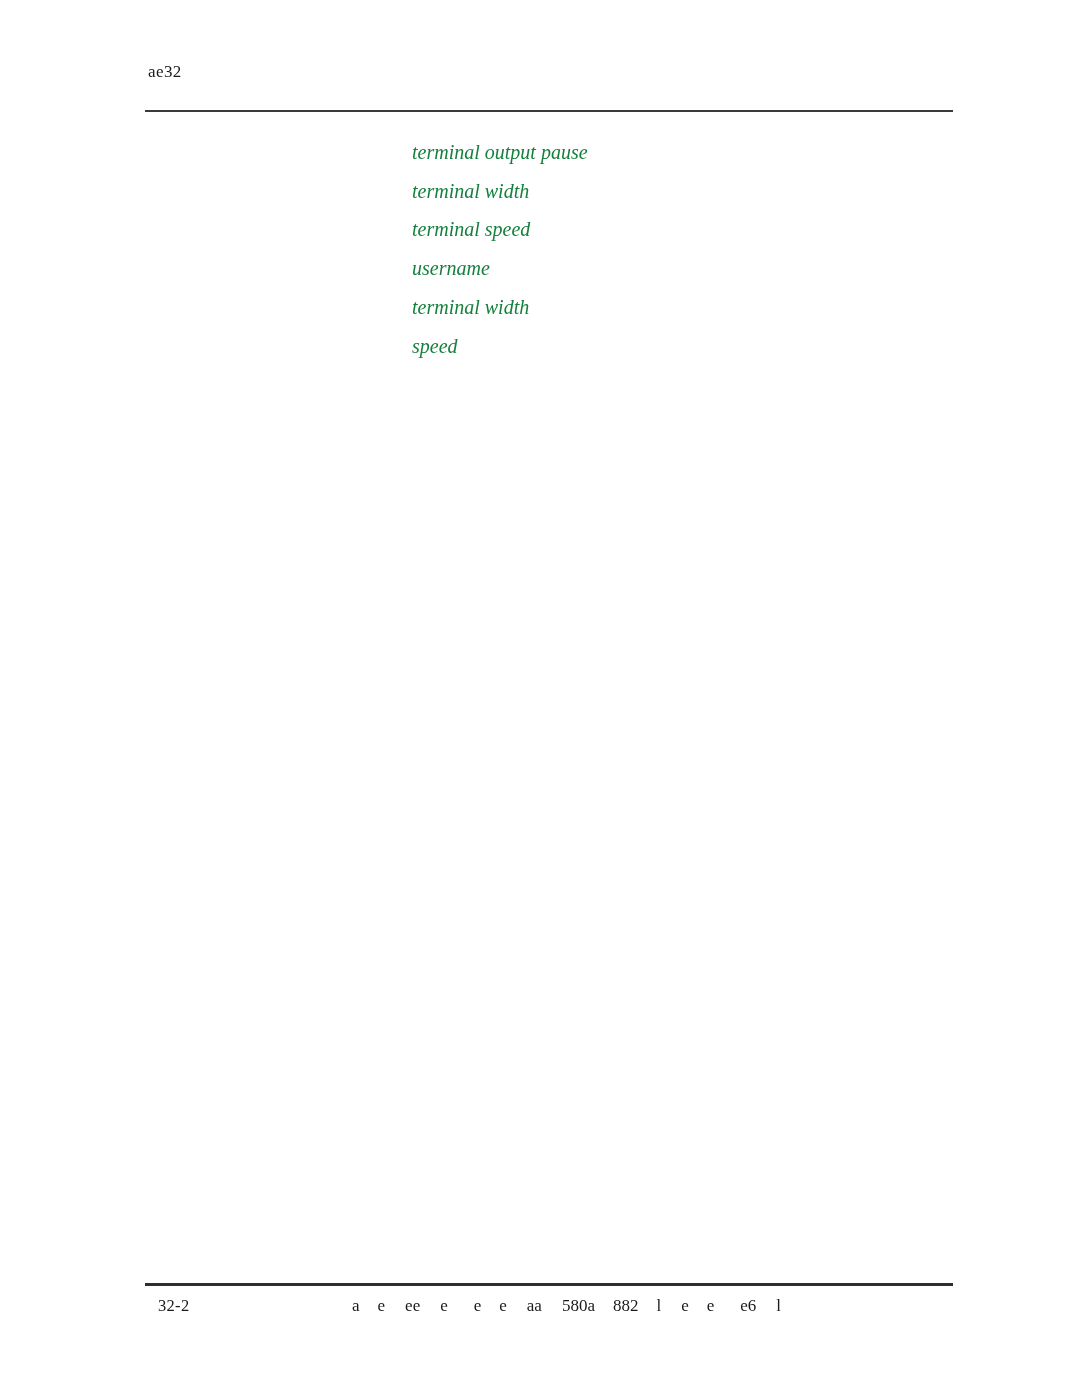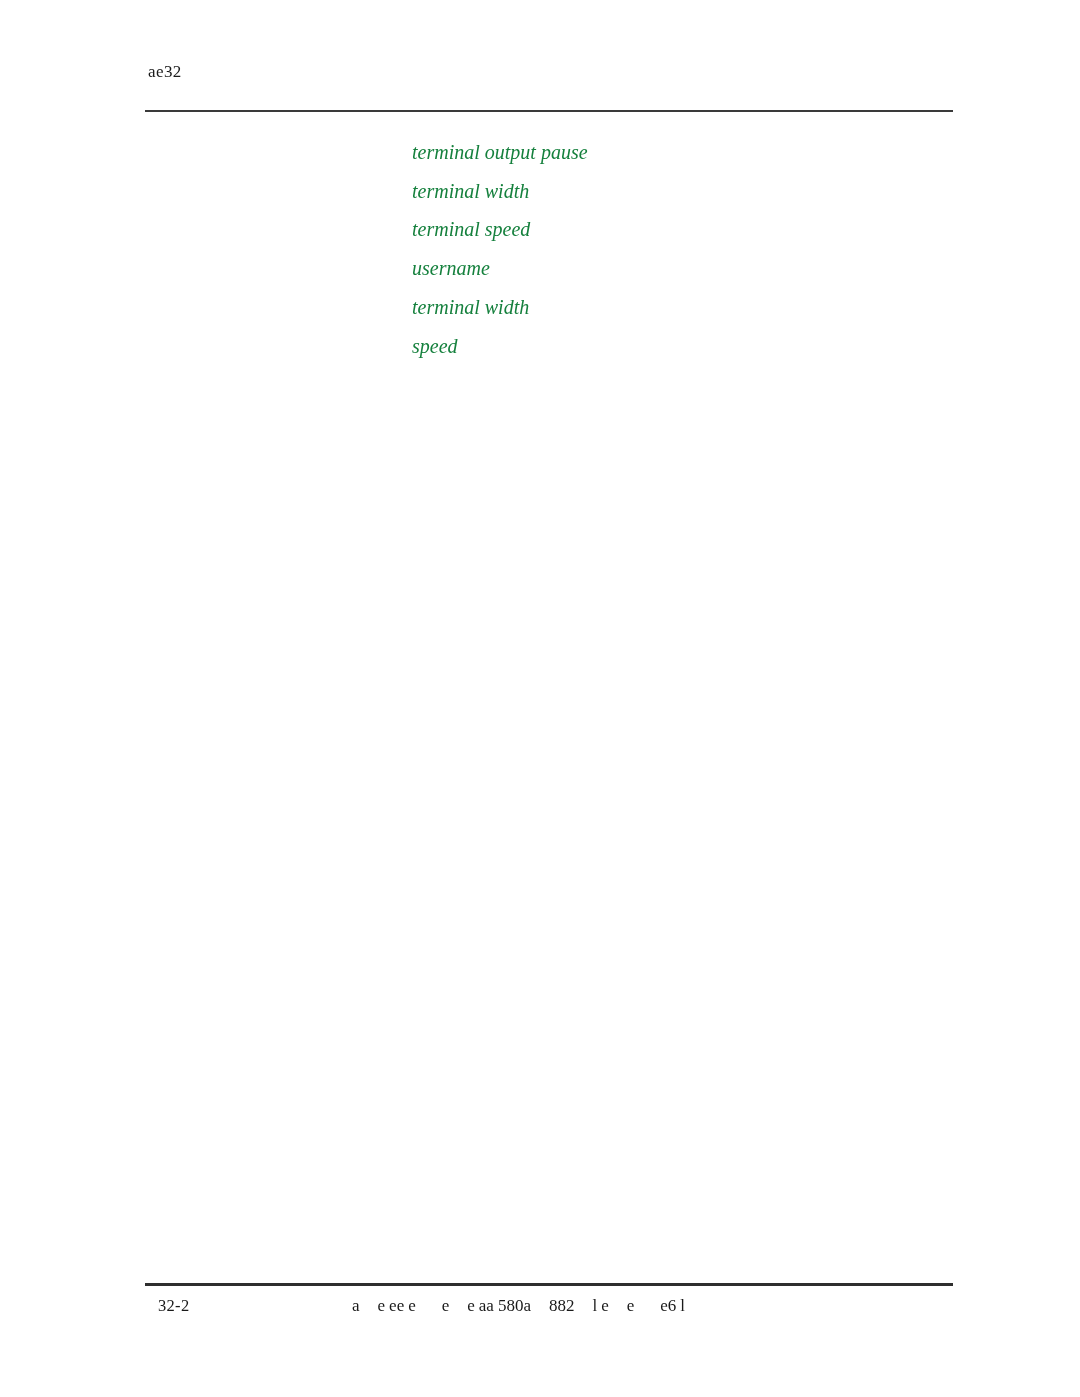--- a/index.html
+++ b/index.html
@@ -89,21 +89,21 @@
     color: #1a1a1a;
     white-space: nowrap;
   }
   .footer-note .frag {
     display: inline-block;
   }
   
   .footer-note .frag + .frag { margin-left: 9px; }
   .footer-note .frag.gap-wide  { margin-left: 18px; }
   .footer-note .frag.gap-xwide { margin-left: 26px; }
-  .footer-note .frag.gap-tight { margin-left: 4px; }
+  .footer-note .frag.gap-tight { margin-left: 20px; }
 </style>
 </head>
 <body>
 
 <div class="page">
 
   <div class="running-head">ae32</div>
 
   <div class="rule-top"></div>
 

